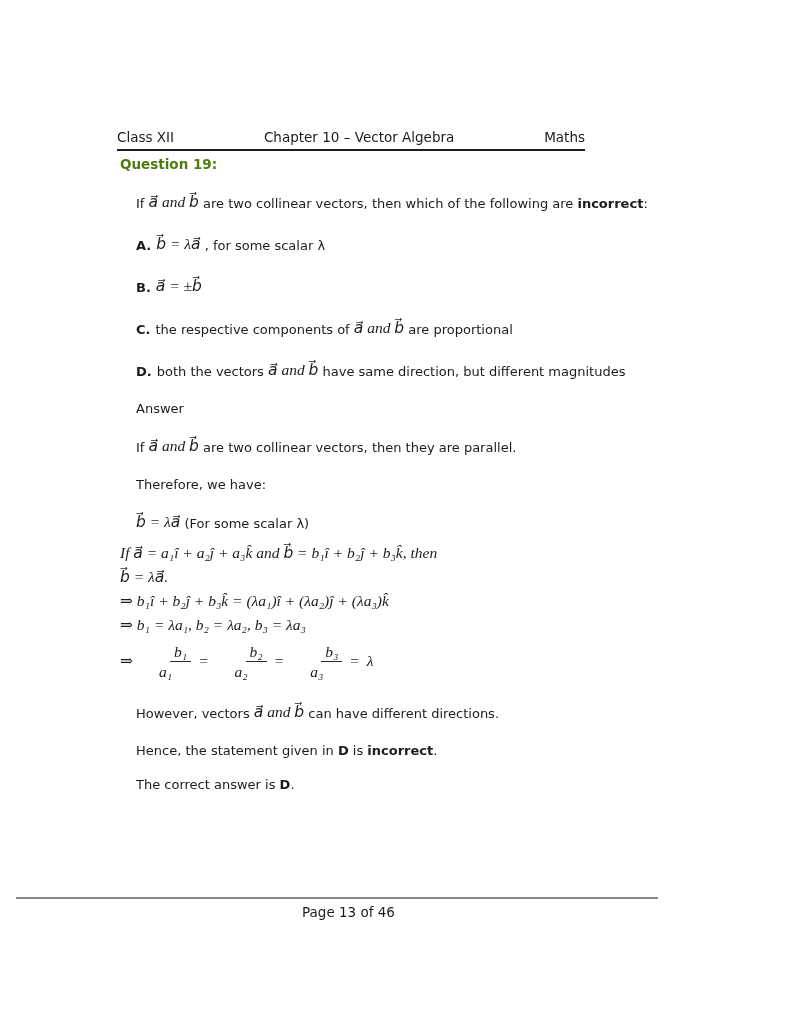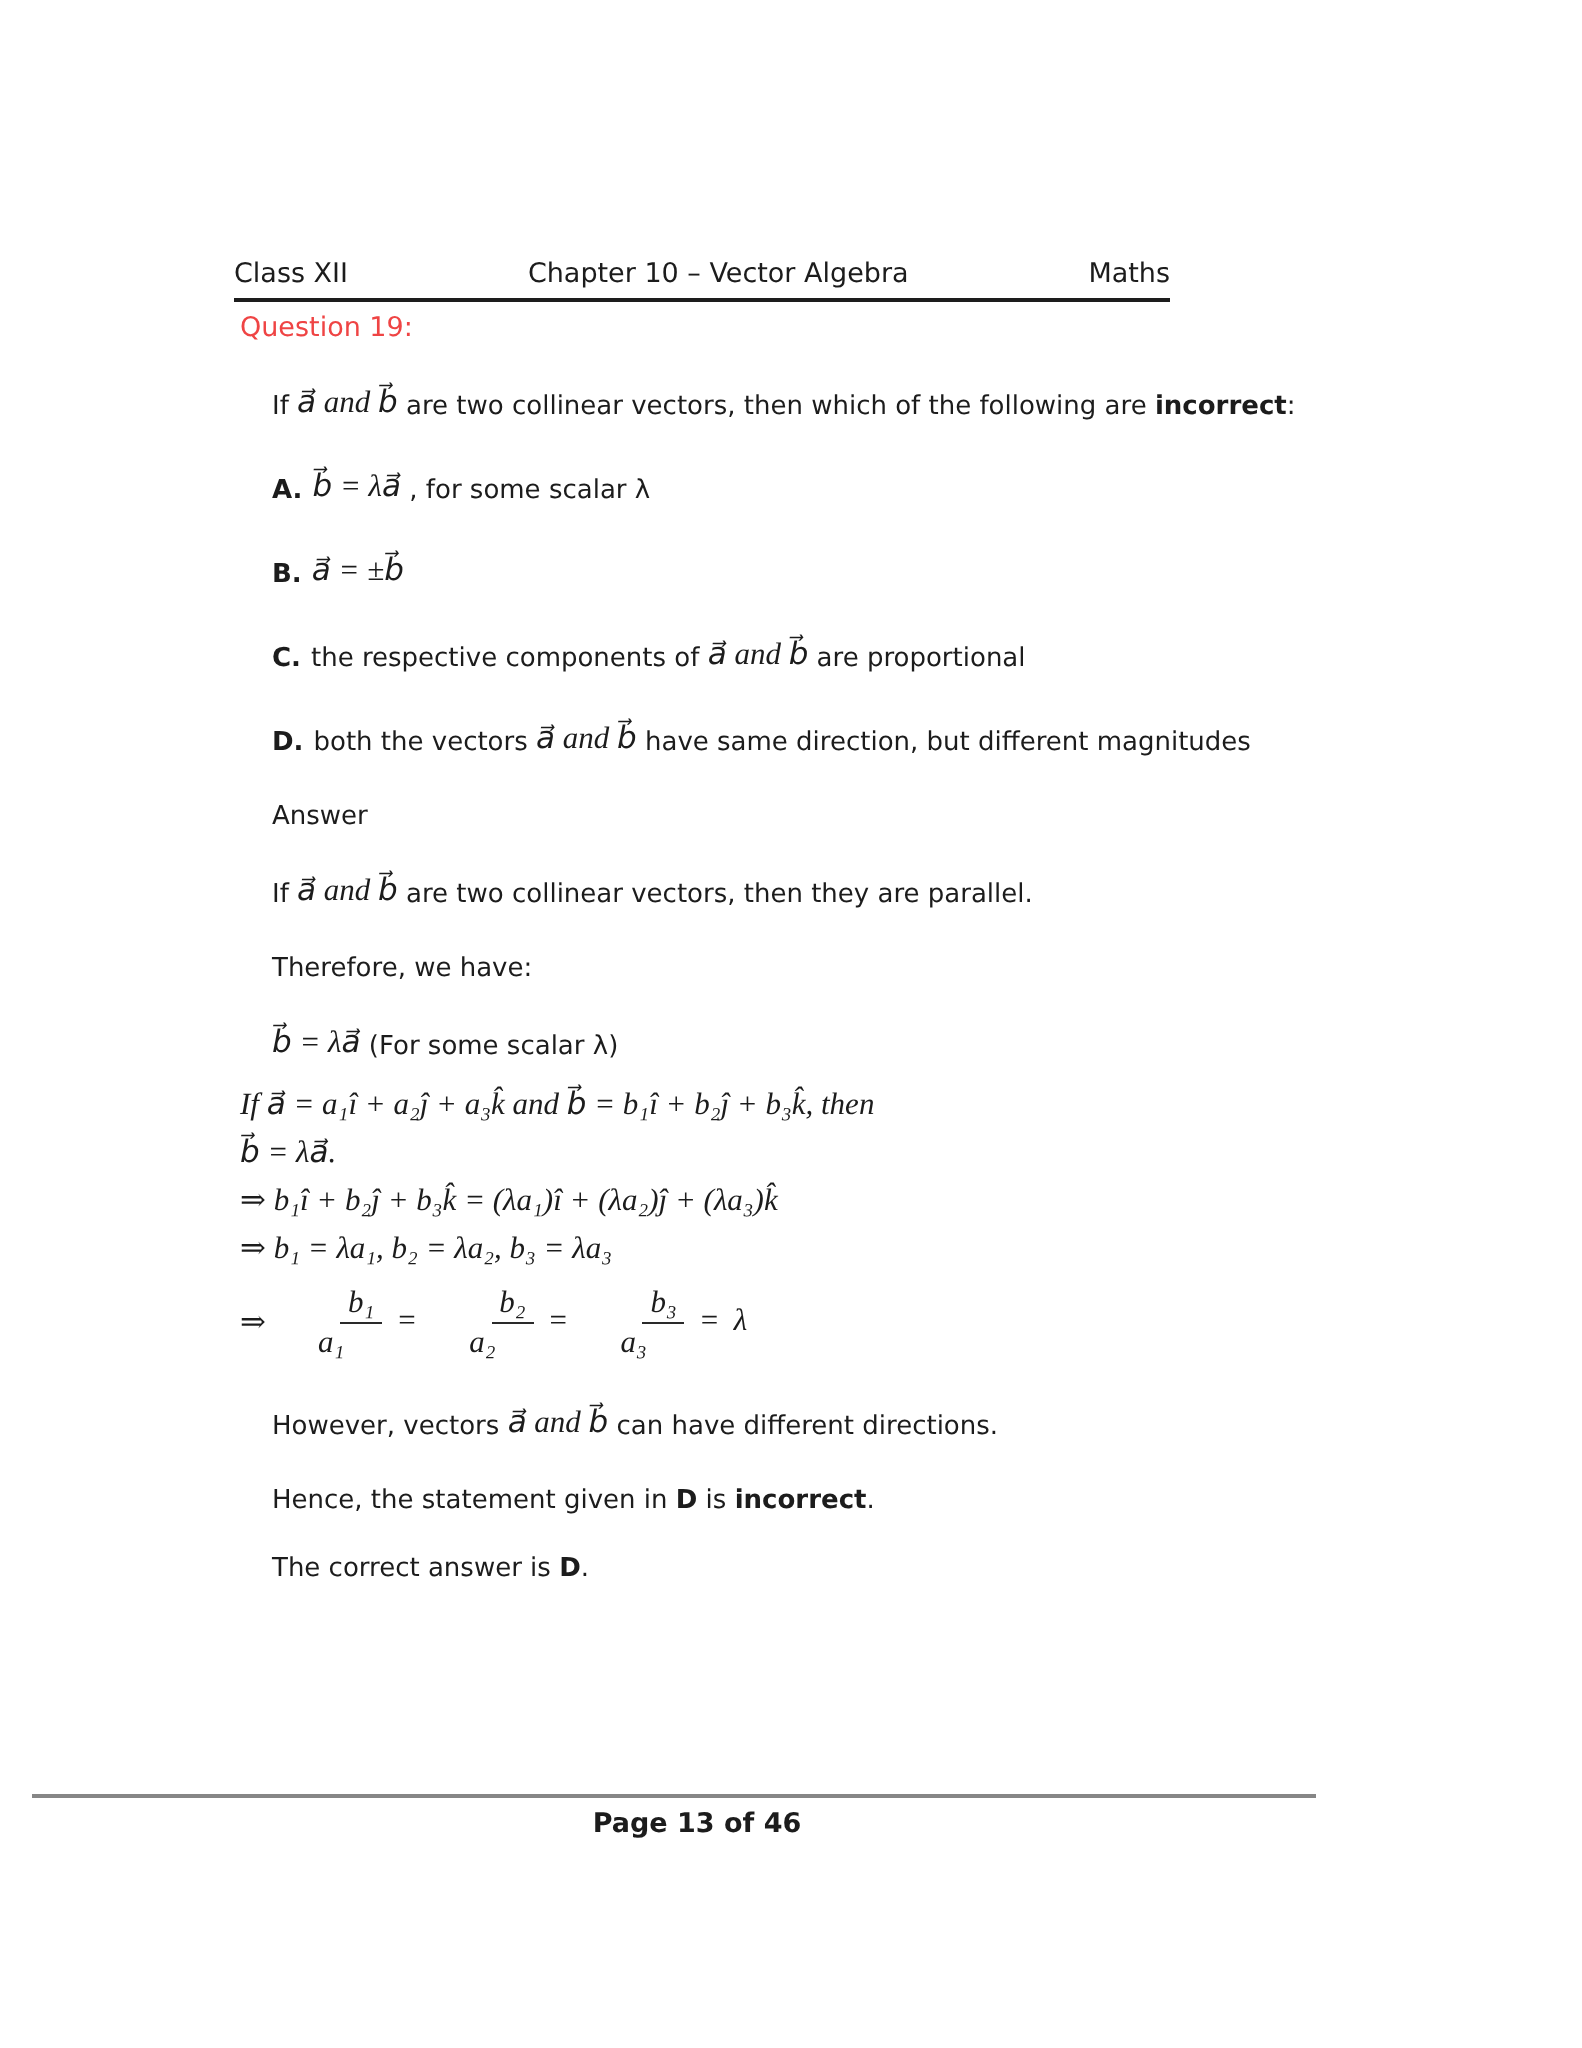--- a/index.html
+++ b/index.html
@@ -18,21 +18,21 @@
     display:flex; justify-content:space-between; align-items:baseline;
     border-bottom:2px solid #1d1d1d;
     padding-bottom:4px;
     font-size:13.5px;
   }
   .content {
     position:absolute;
     left:120px; top:156px; width:600px;
   }
   .qlabel {
-    color:#ef4444; font-weight:normal; font-size:13.5px;
+    color:#4d7c0f; font-weight:bold; font-size:13.5px;
     height:18px; margin-bottom:15px;
   }
   .para { line-height:25px; margin:16px; }
   .math {
     font-family:"Liberation Serif","DejaVu Serif","DejaVu Sans",serif;
     font-style:italic;
     font-size:15.5px;
     position:relative; top:-1px;
     white-space:nowrap;
   }
@@ -69,21 +69,21 @@
     line-height:17px;
   }
   .frac .num { padding:0 4px 1px 4px; border-bottom:1.4px solid #2a2a2a;margin-left:30px; }
   .frac .den { padding-top:1px; }
   .footer-rule {
     position:absolute; left:16px; right:39px; top:897px;
     height:2px; background:#868686;
   }
   .footer-text {
     position:absolute; top:904px; left:0; right:0;
-    text-align:center; font-weight:bold; font-size:13.5px;
+    text-align:center; font-weight:normal; font-size:13.5px;
   }
 </style>
 </head>
 <body>
 
 <div class="page">
 
   <div class="header">
     <span>Class XII</span>
     <span>Chapter 10 – Vector Algebra</span>

